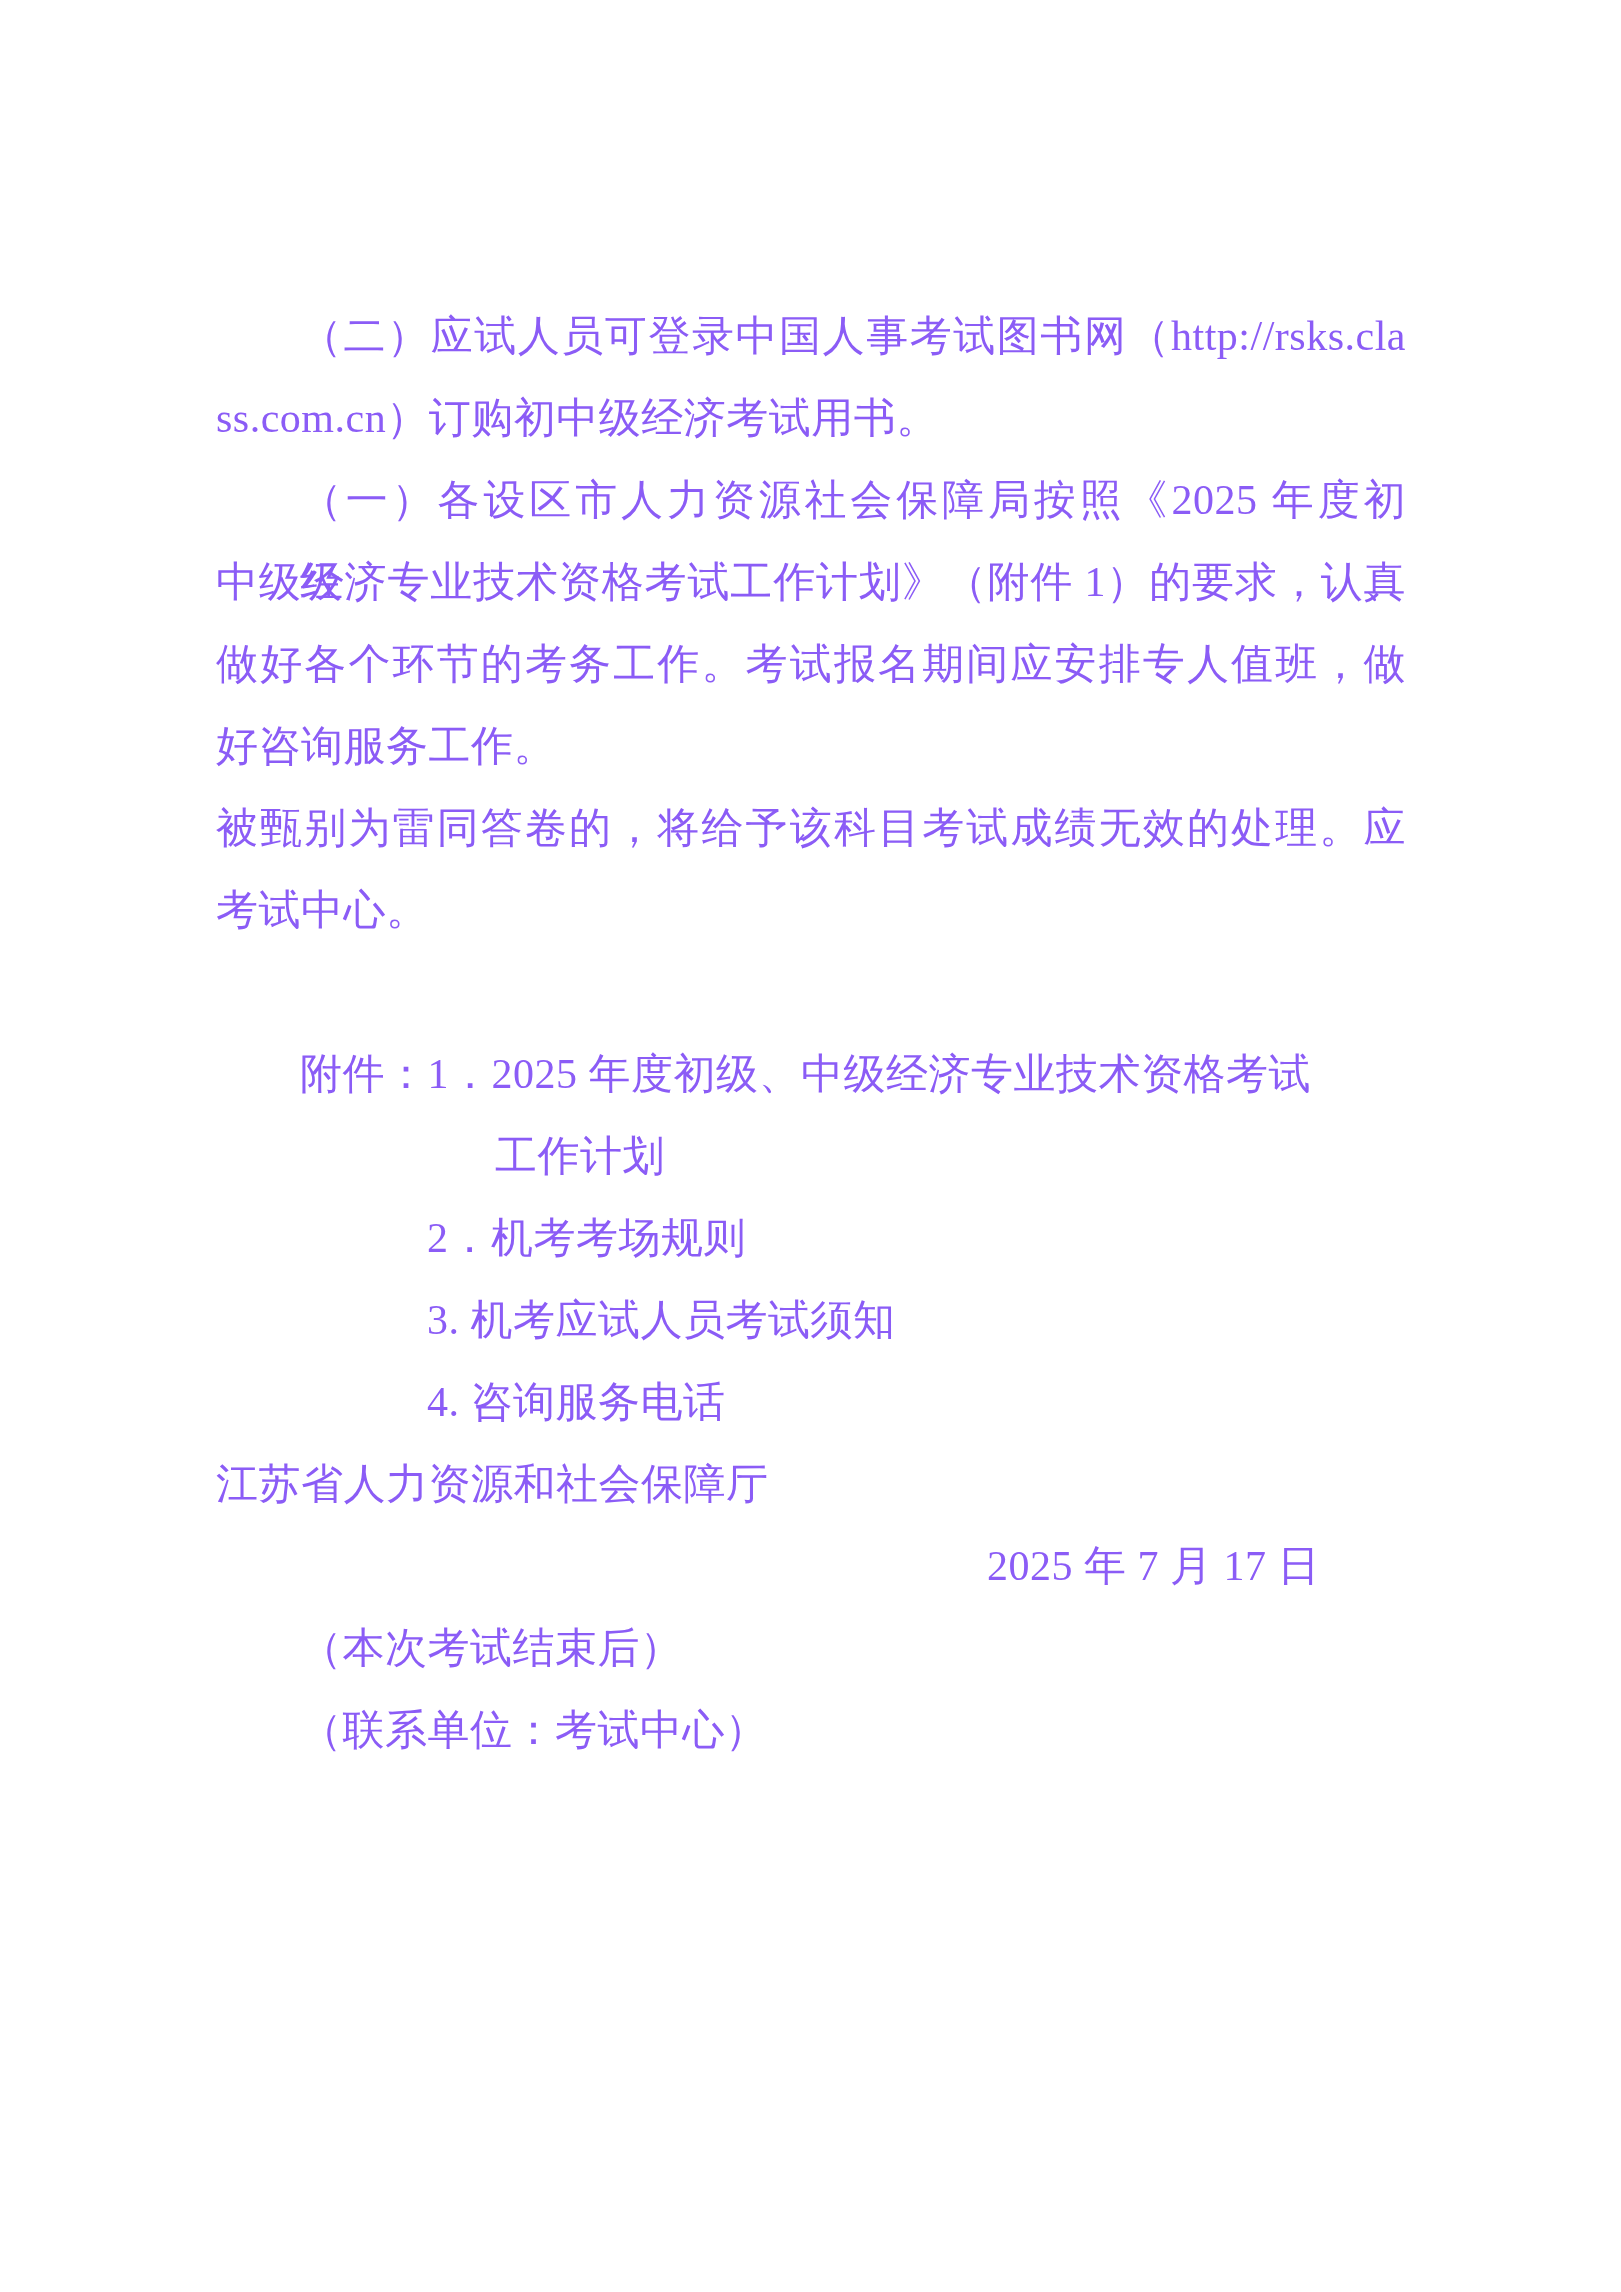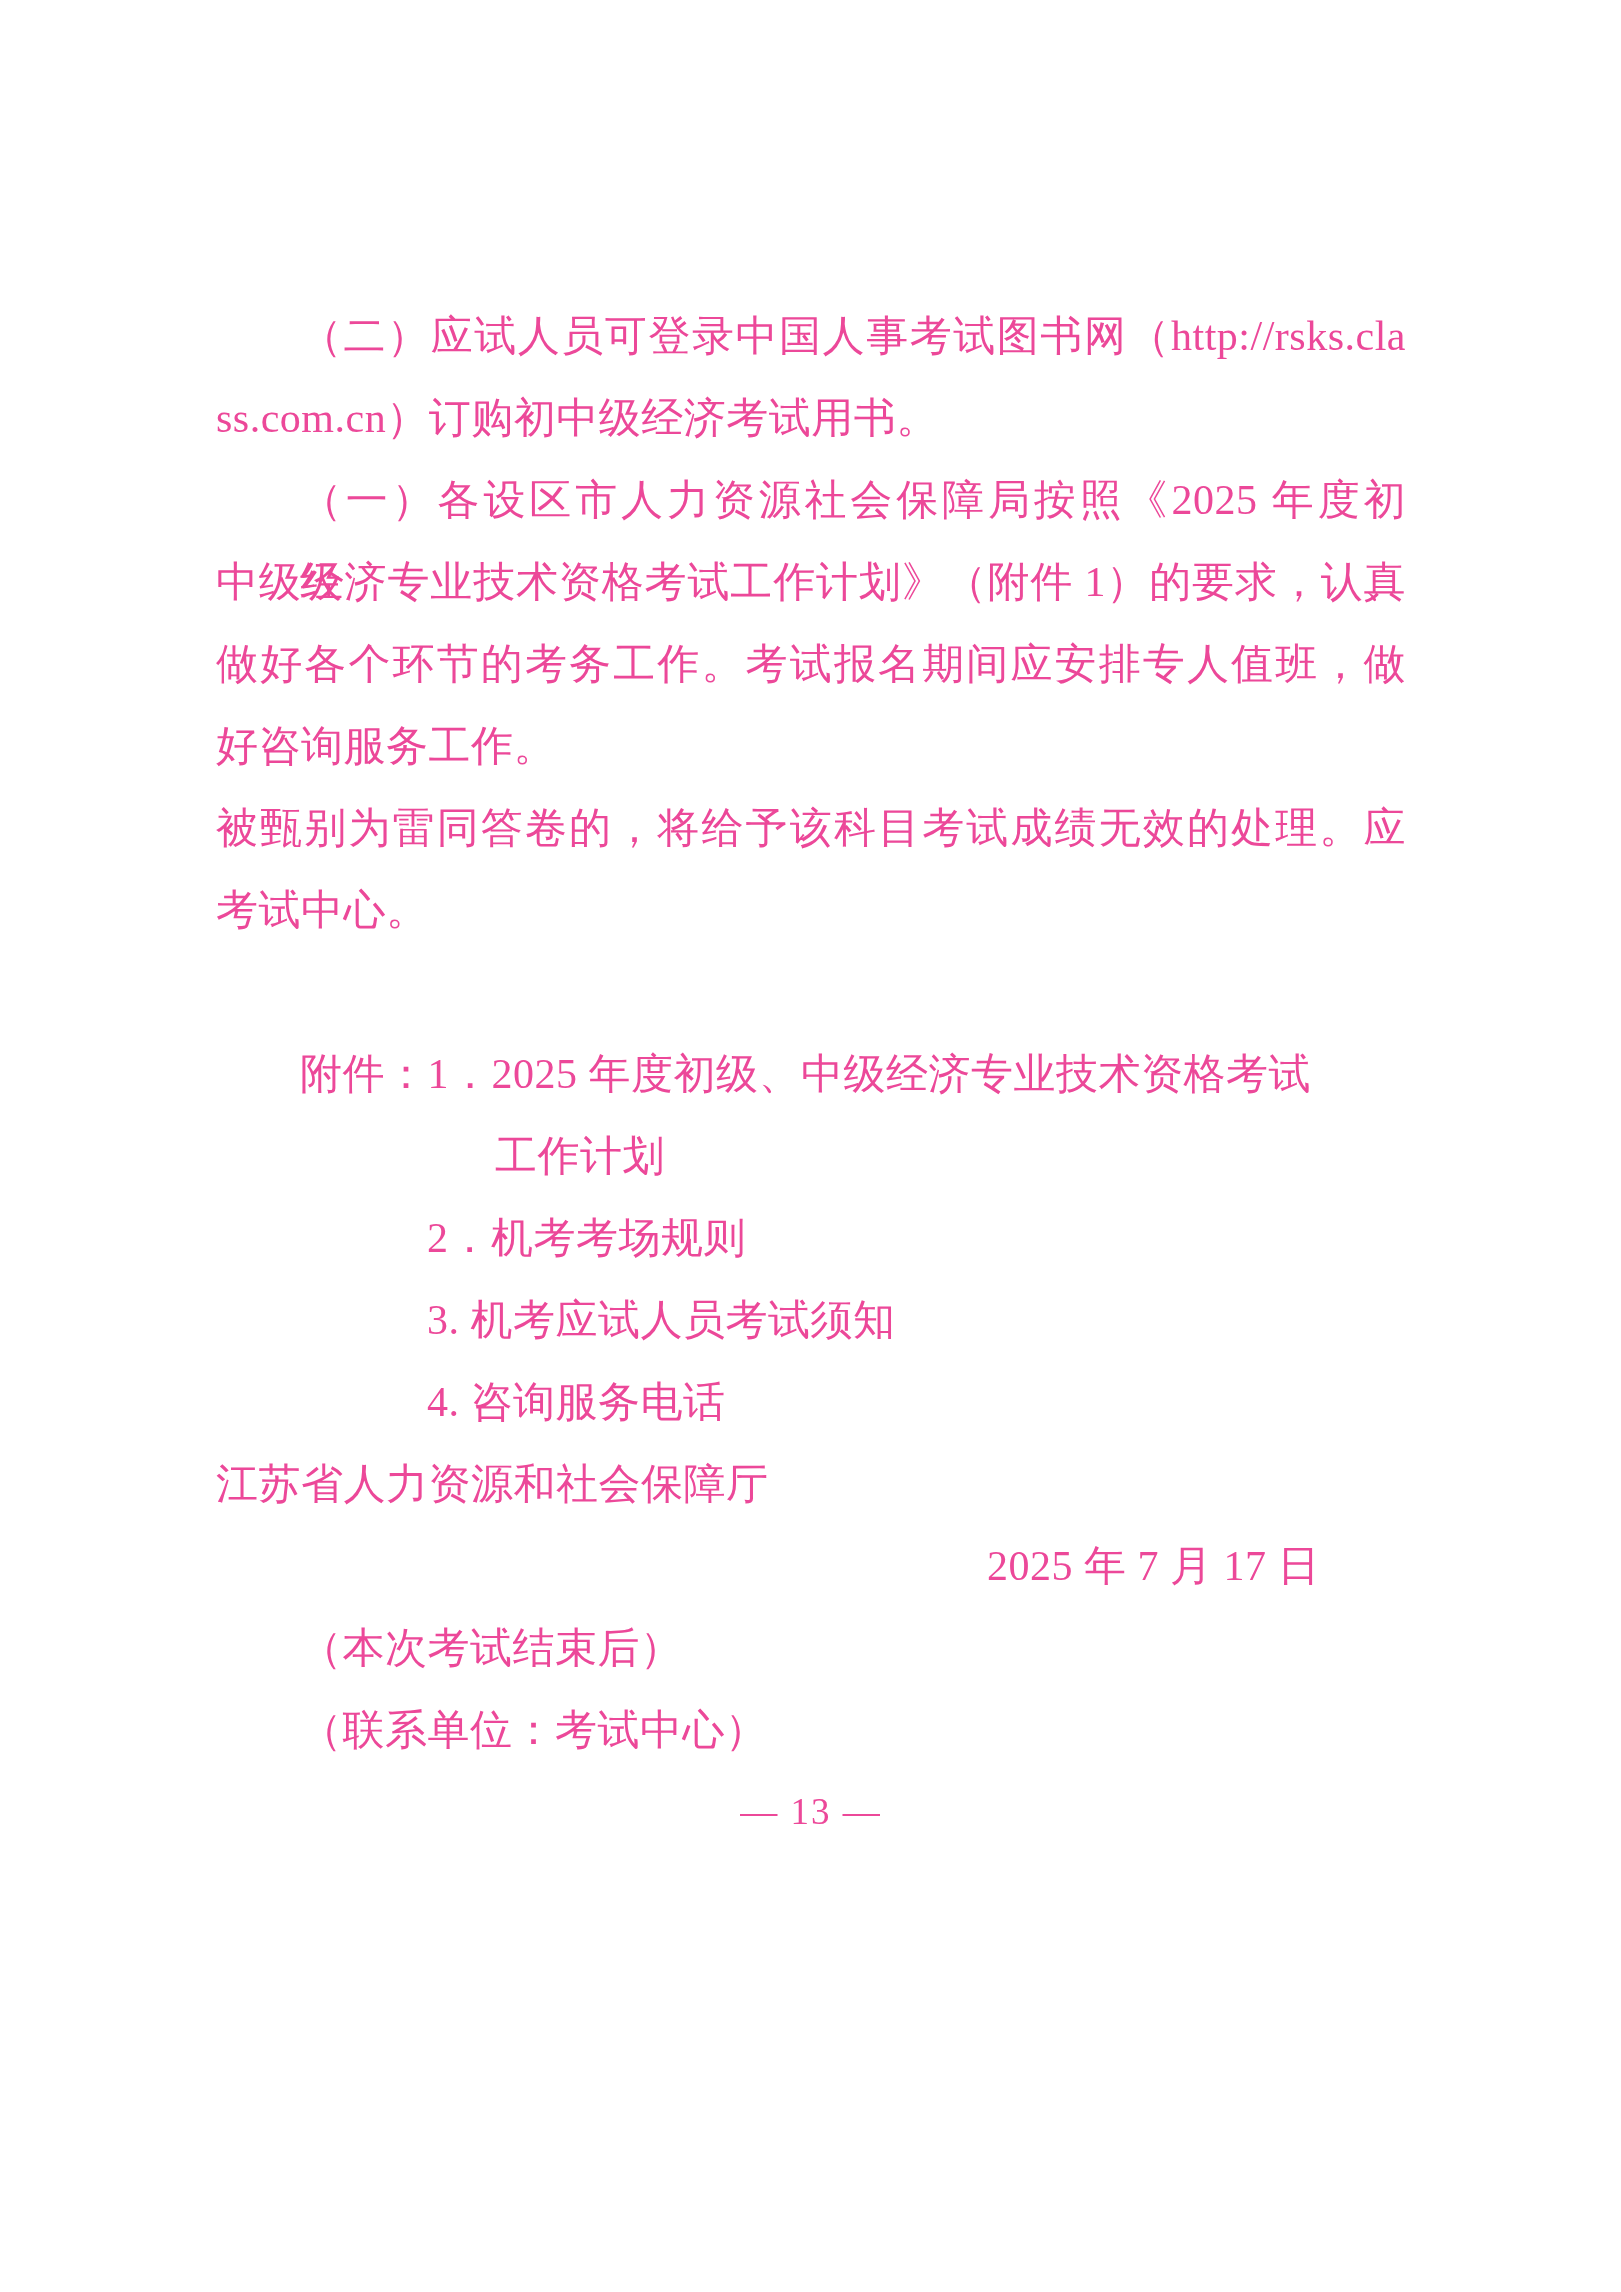--- a/index.html
+++ b/index.html
@@ -2,21 +2,21 @@
 <html><head>
 <meta charset="utf-8">
 <style>
   html, body { margin: 0; padding: 0; background: #e8e8e8; }
   .page {
     position: relative;
     width: 1621px;
     height: 2293px;
     margin: 0 auto;
     background: #ffffff;
-    color: #ec4899;
+    color: #8b5cf6;
     font-family: "Liberation Serif", "DejaVu Serif", serif;
     overflow: hidden;
   }
   .content {
     position: absolute;
     left: 216px;
     top: 295px;
     width: 1190px;
   }
   .line {
@@ -77,17 +77,16 @@
       <div class="line att-item">3. 机考应试人员考试须知</div>
       <div class="line att-item">4. 咨询服务电话</div>
     </div>
 
     <div class="line sig">江苏省人力资源和社会保障厅</div>
     <div class="line date">2025 年 7 月 17 日</div>
 
     <div class="line indent">（本次考试结束后）</div>
     <div class="line indent">（联系单位：考试中心）</div>
 
-    <div class="line pagenum">— 13 —</div>
 
   </div>
 </div>
 
 
 </body></html>

